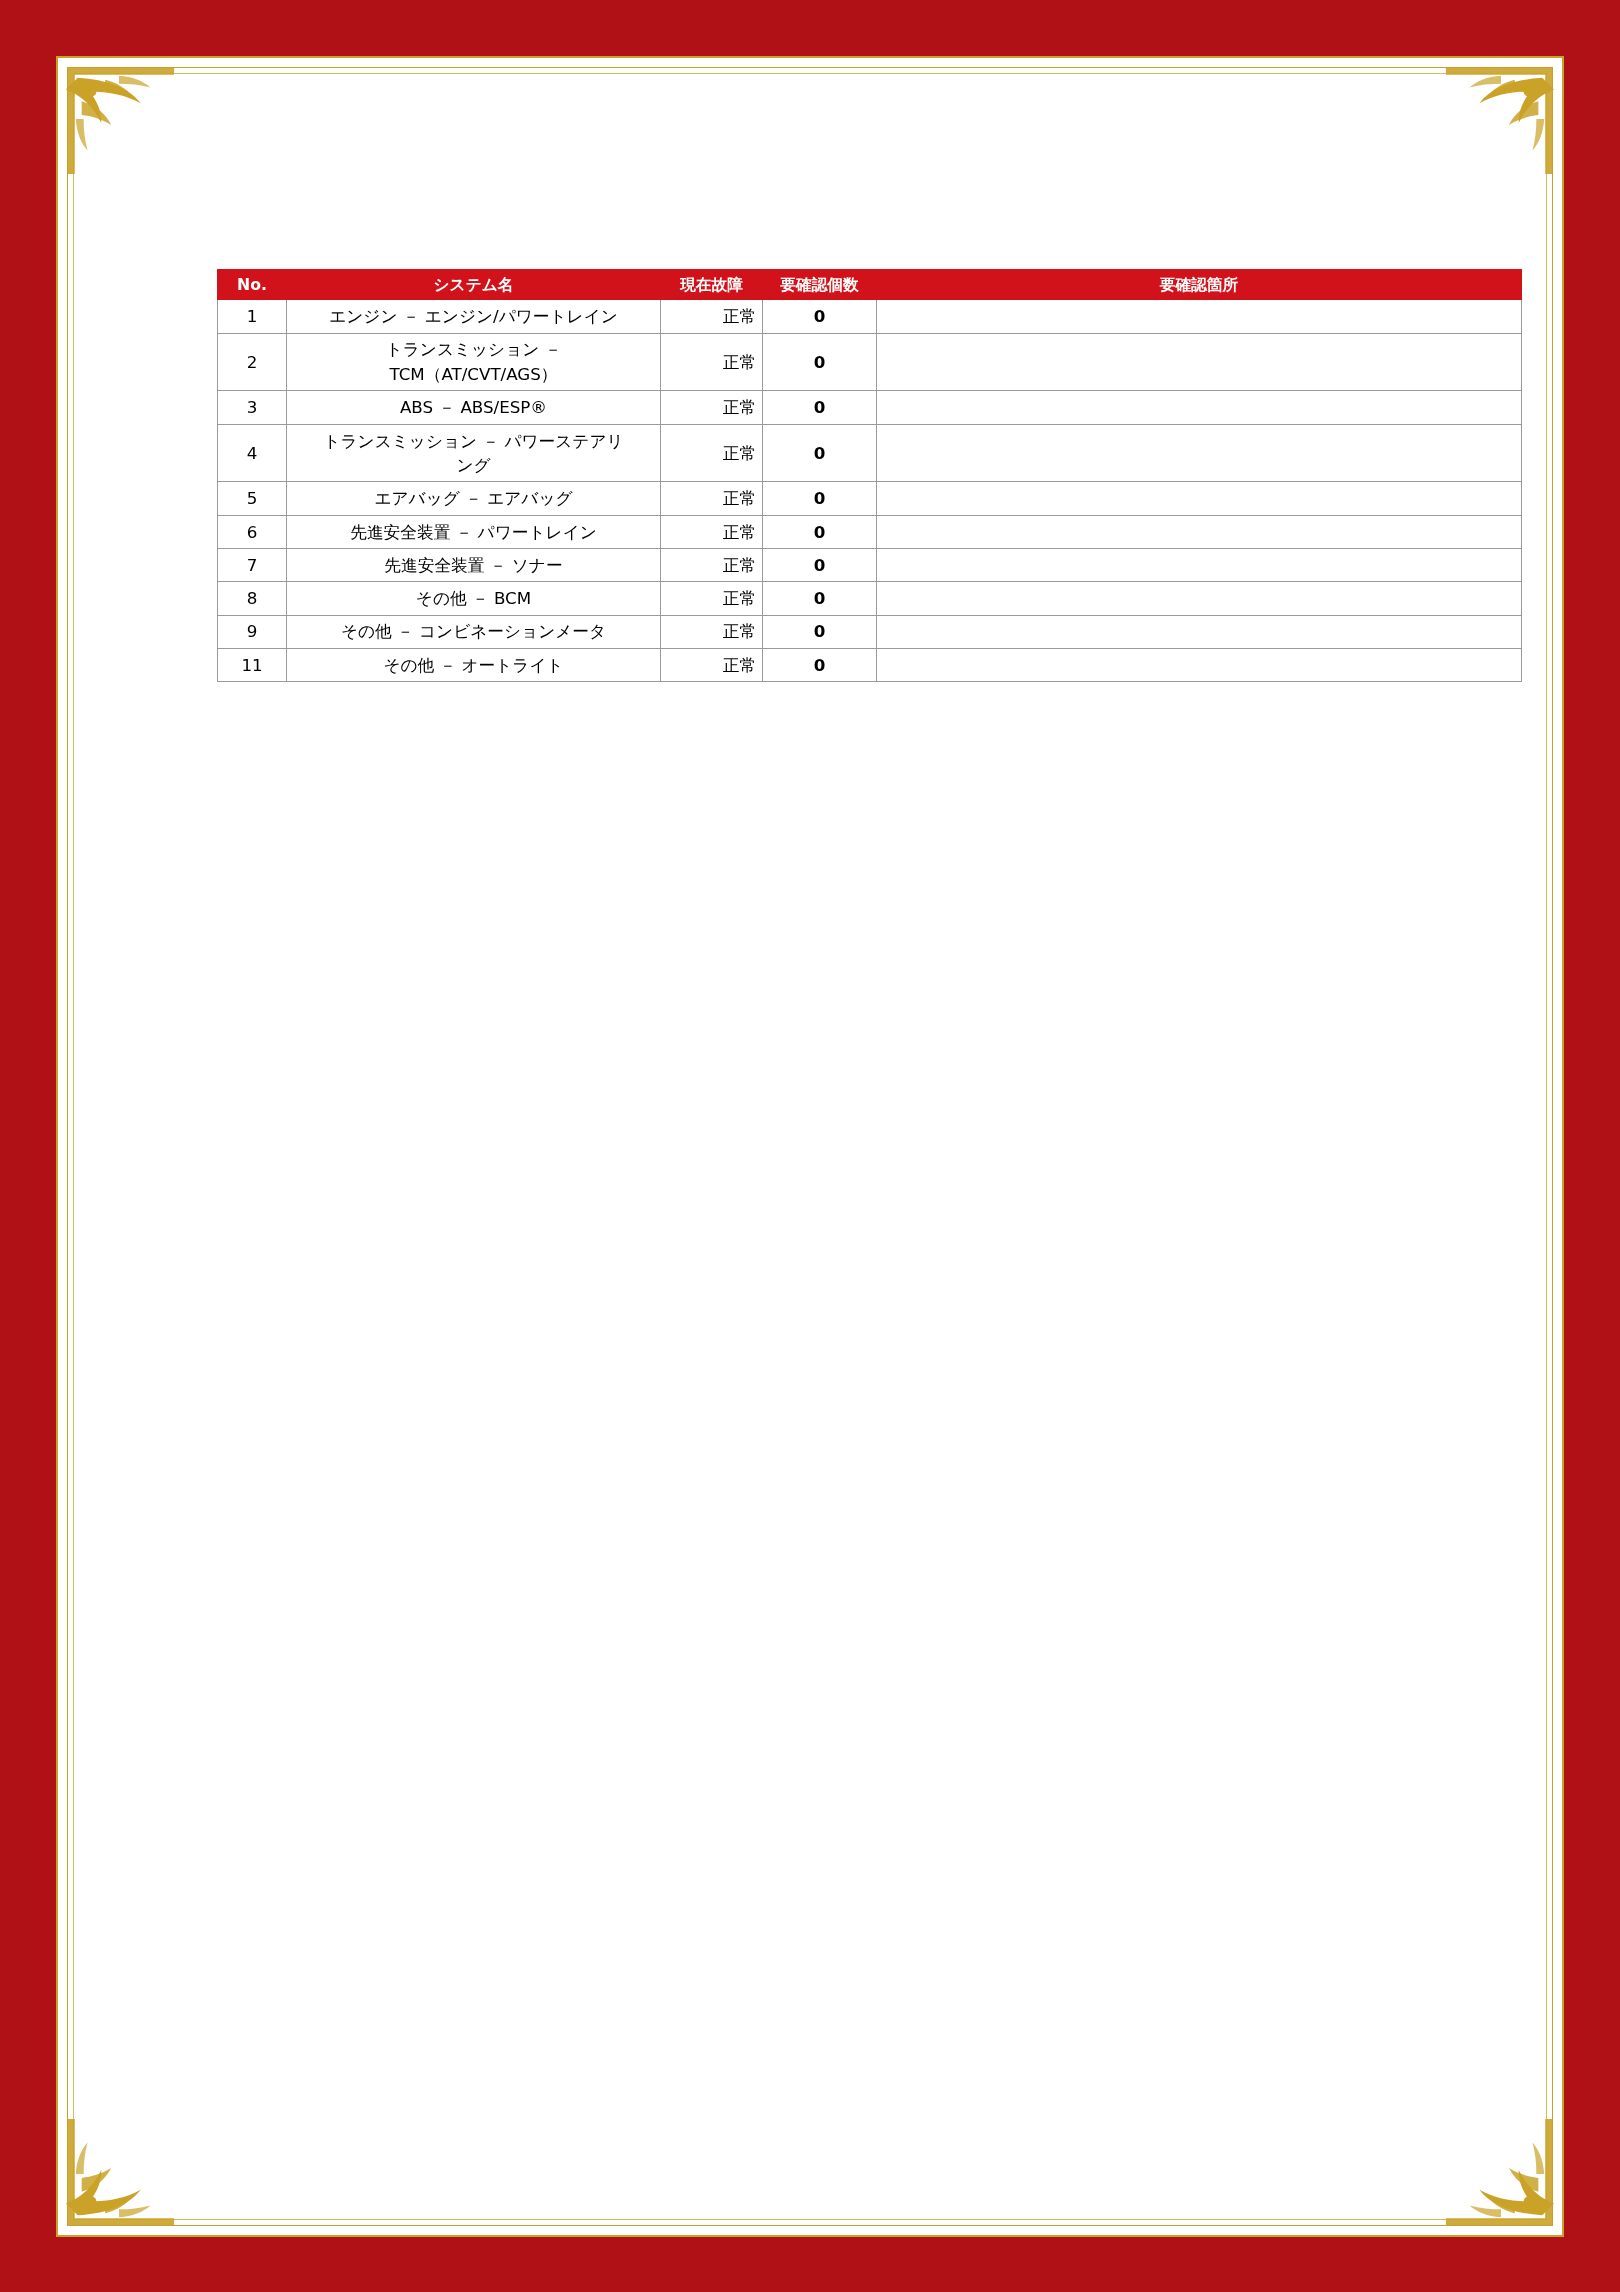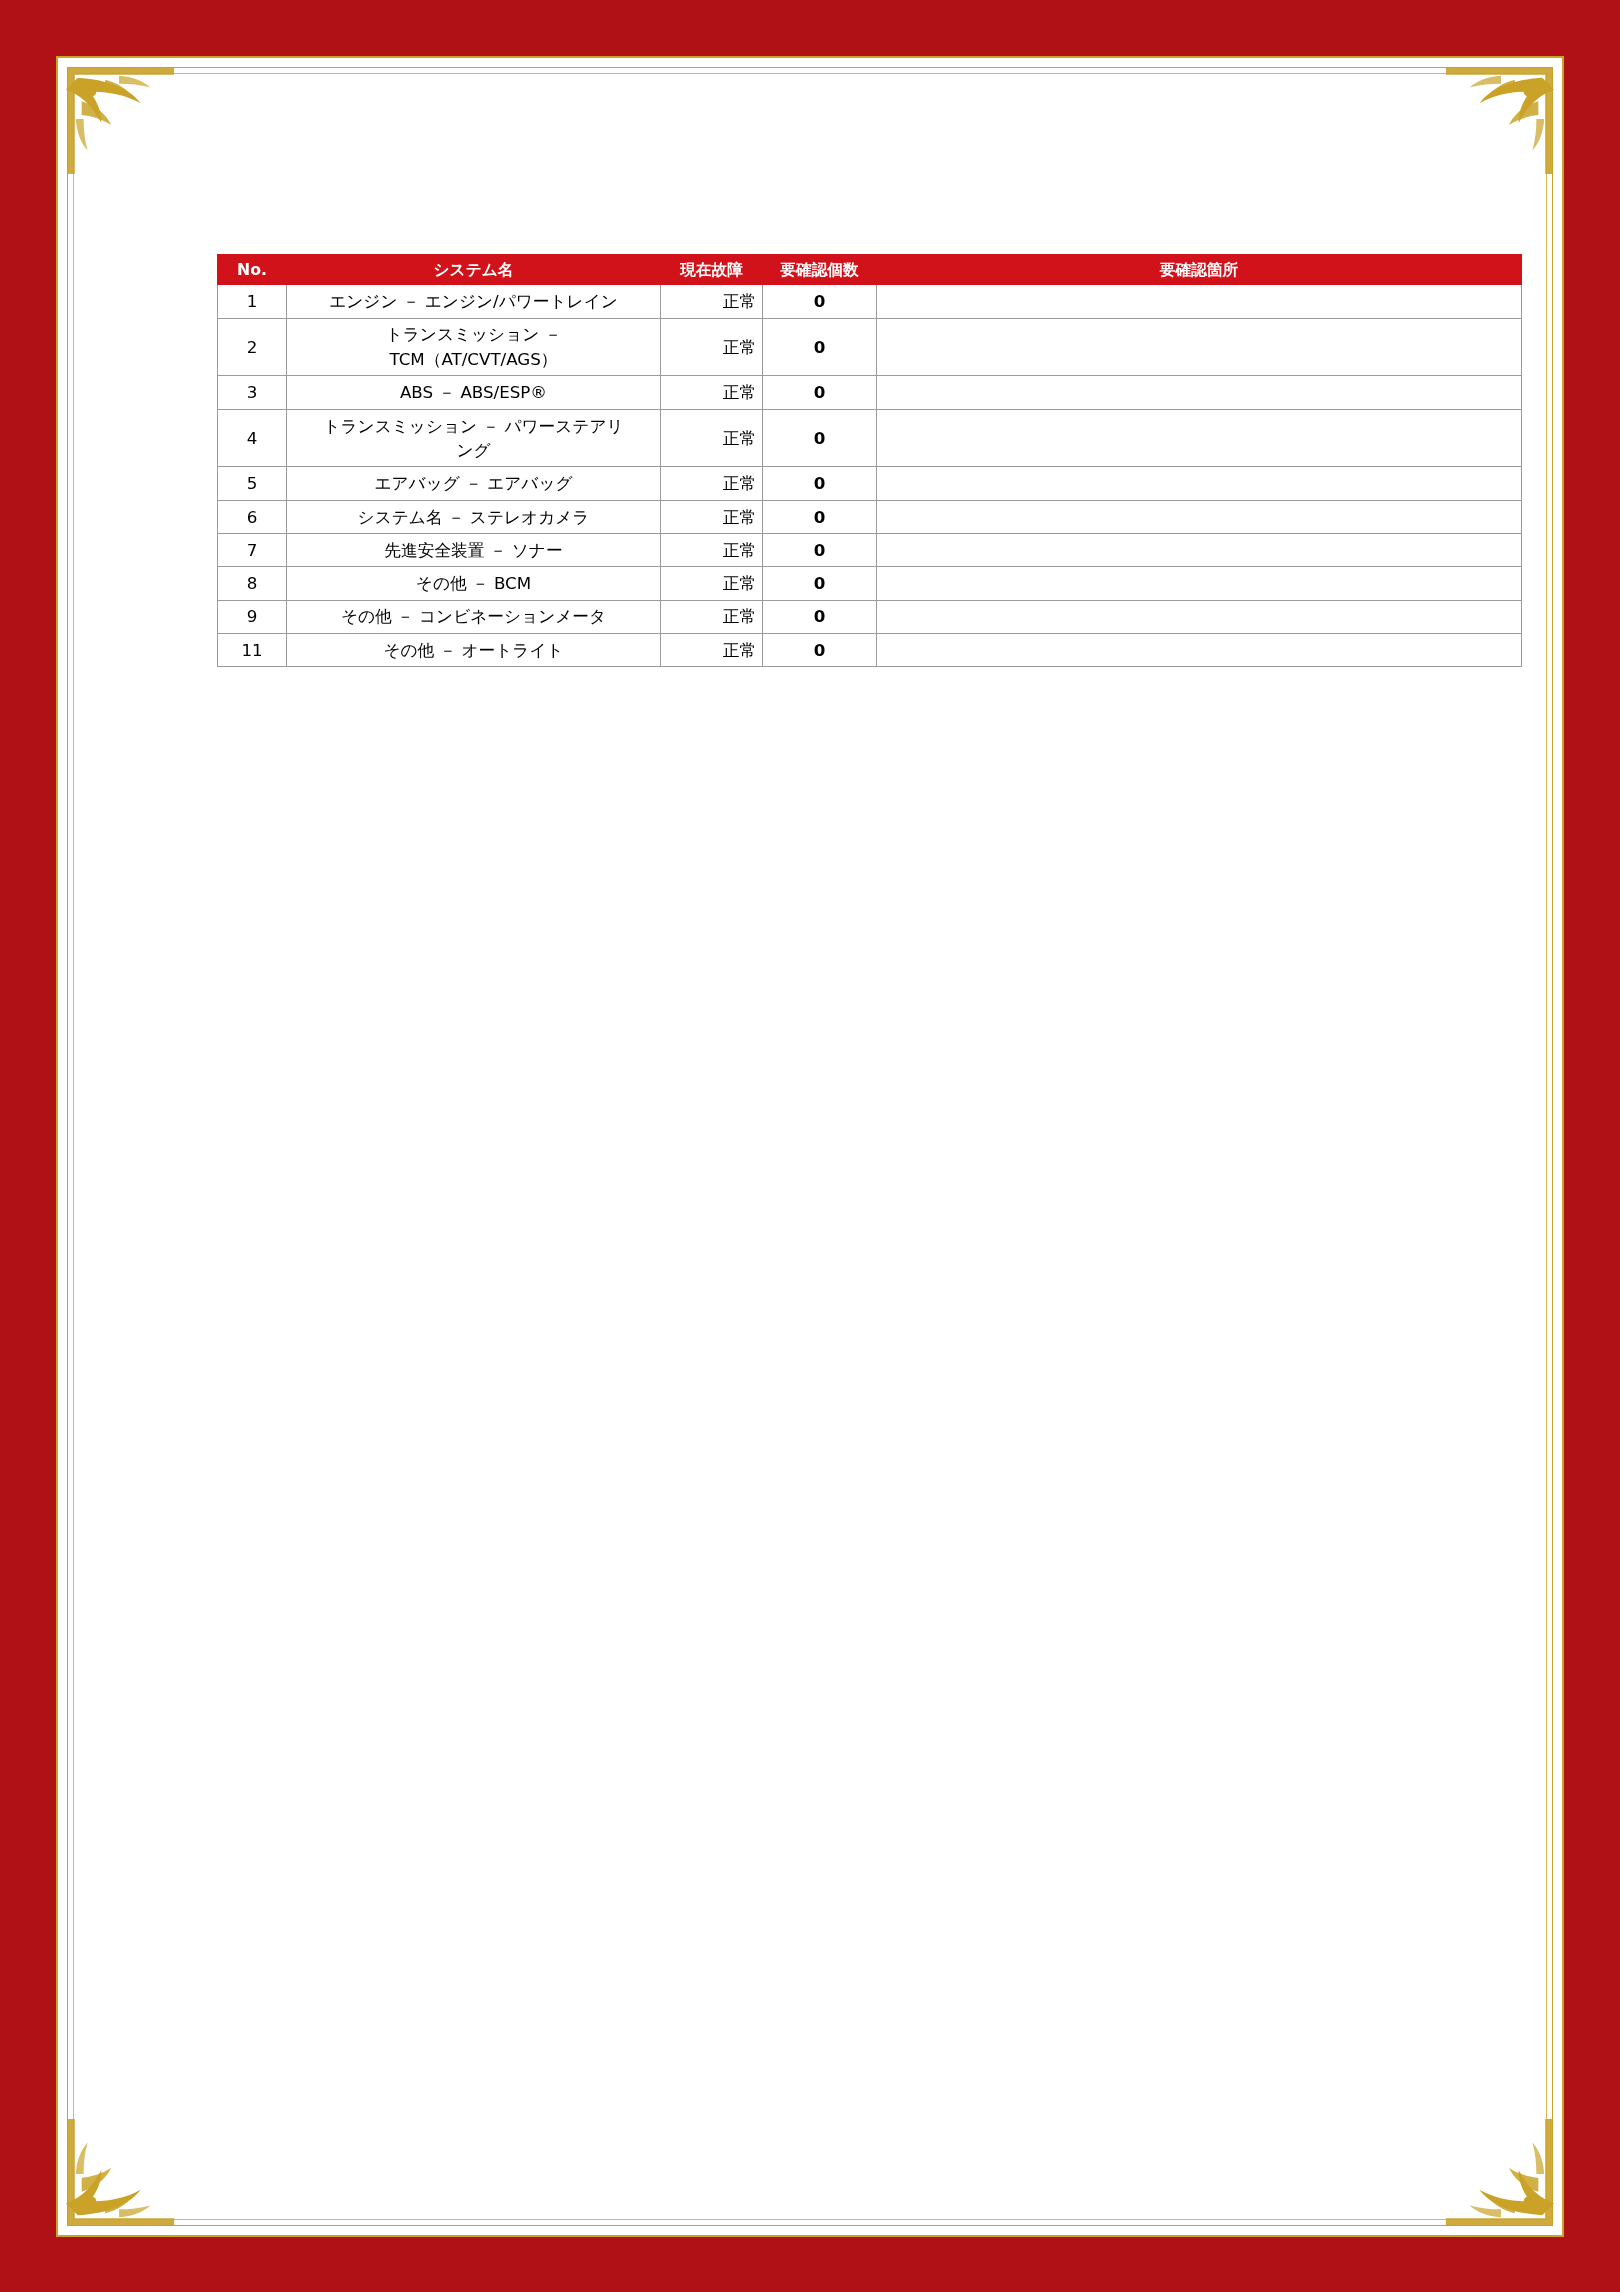--- a/index.html
+++ b/index.html
@@ -79,21 +79,21 @@
     letter-spacing: 0.5px;
     padding: 6.9px 9.8px 7.8px 9.8px;
     box-sizing: border-box;
     height: 35px;
     line-height: 20.6px;
   }
 
   table.diag {
     width: 100%;
     border-collapse: collapse;
-    margin-top: 12px;
+    margin-top: 27px;
     table-layout: fixed;
     font-size: 16.7px;
   }
   table.diag th {
     background: #d1121a;
     color: #ffffff;
     font-weight: bold;
     font-size: 15.7px;
     border: 1px solid #d1121a;
     padding: 2.9px 3.9px;
@@ -249,21 +249,21 @@
               <td class="system">
                 <span class="sys-line">エアバッグ － エアバッグ</span>
               </td>
               <td class="result">正常</td>
               <td class="count">0</td>
               <td class="place"></td>
             </tr>
             <tr>
               <td class="no">6</td>
               <td class="system">
-                <span class="sys-line">システム名 － ステレオカメラ</span>
+                <span class="sys-line">先進安全装置 － パワートレイン</span>
               </td>
               <td class="result">正常</td>
               <td class="count">0</td>
               <td class="place"></td>
             </tr>
             <tr>
               <td class="no">7</td>
               <td class="system">
                 <span class="sys-line">先進安全装置 － ソナー</span>
               </td>

